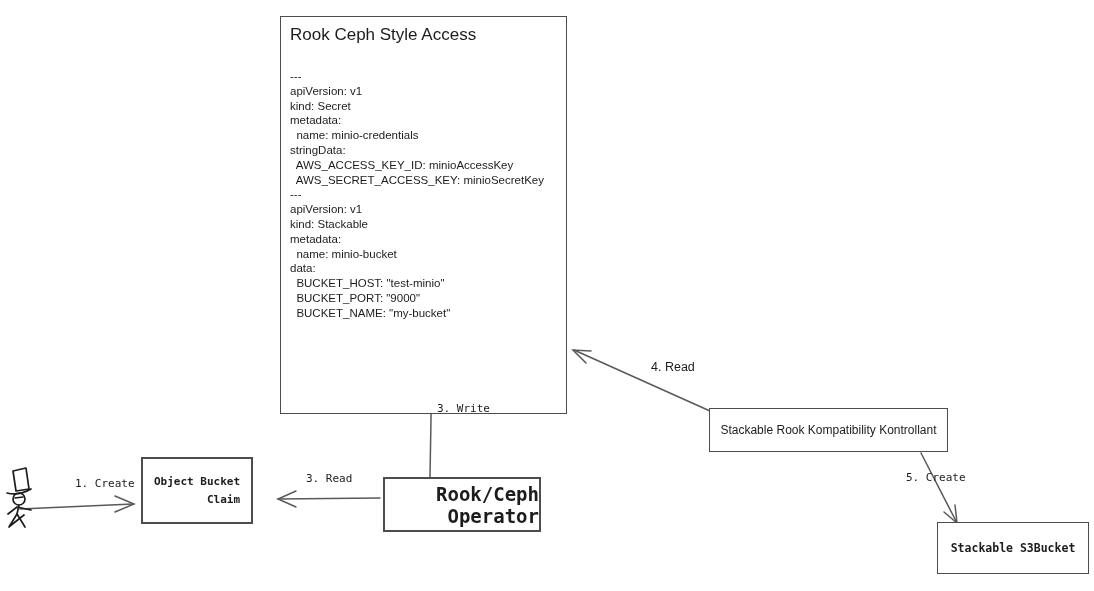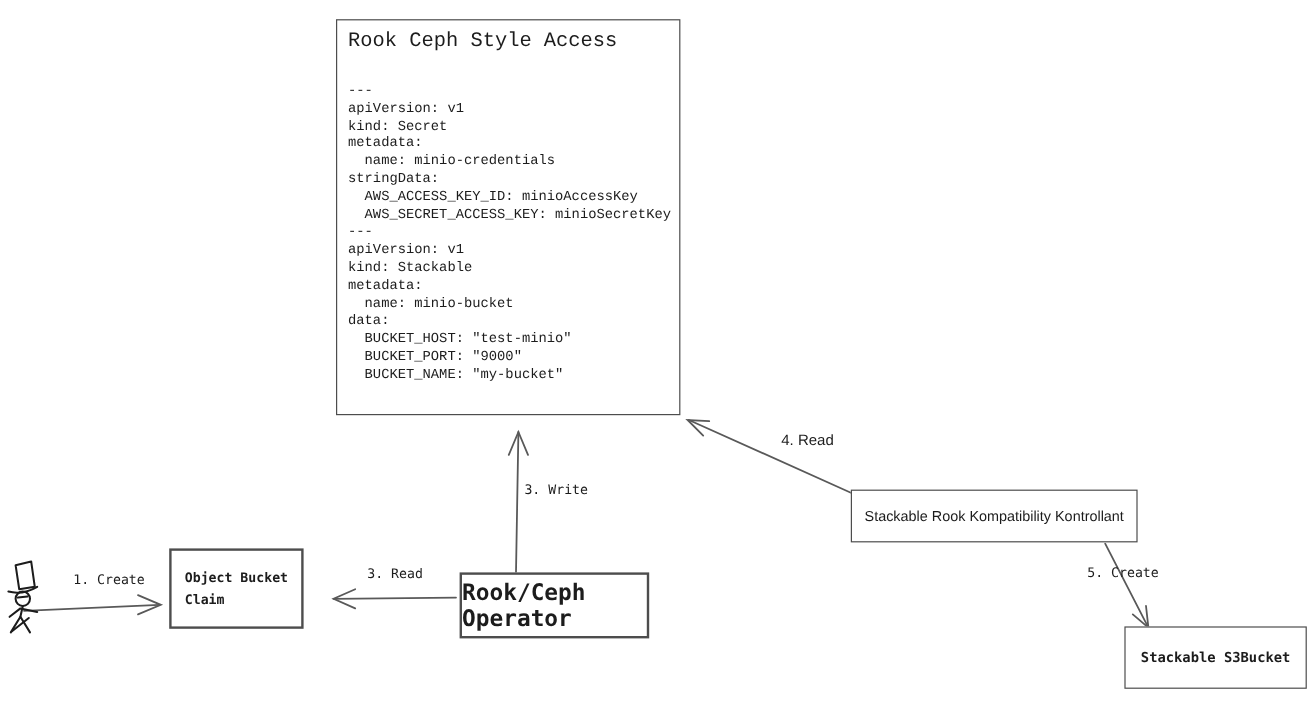--- a/index.html
+++ b/index.html
@@ -22,21 +22,21 @@
   }
   .box {
     position: absolute;
     box-sizing: border-box;
     background: #ffffff;
     border: 1.5px solid #4d4d4d;
   }
   
   .main-box {
     left: 280px; top: 16px;
-    width: 287px; height: 330px; font-family: Liberation Mono, monospace;
+    width: 287px; height: 398px;
   }
   .main-box-title {
     position: absolute;
     left: 9px; top: 8px;
     font-size: 17px;
     color: #1c1c1c;
     white-space: pre;
   }
   .yaml-block {
     position: absolute;
@@ -44,21 +44,21 @@
     font-size: 11.5px;
     line-height: 14.8px;
     color: #1c1c1c;
   }
   .yaml-line { white-space: pre; }
   
   .node {
     display: flex;
     align-items: center;
     justify-content: center;
-    text-align: left;
+    text-align: right;
     color: #1c1c1c;
   }
   .mono-node {
     font-family: "DejaVu Sans Mono", "Liberation Mono", monospace;
     font-weight: 600;
   }
   .node-obc {
     left: 141px; top: 457px;
     width: 112px; height: 67px;
     border-width: 2px;
@@ -90,21 +90,21 @@
     white-space: pre;
   }
   .mono-label {
     font-family: "DejaVu Sans Mono", "Liberation Mono", monospace;
     font-size: 11px;
   }
   .sans-label {
     font-family: "Liberation Sans", sans-serif;
     font-size: 12.5px;
   }
-  .label-1 { left: 61px;  top: 477px; }
+  .label-1 { left: 75px;  top: 477px; }
   .label-2 { left: 306px; top: 472px; }
   .label-3 { left: 437px; top: 402px; text-align: center; }
   .label-4 { left: 651px; top: 360px; }
   .label-5 { left: 906px; top: 471px; }
 </style>
 </head>
 <body>
 
 <div id="canvas">
 

